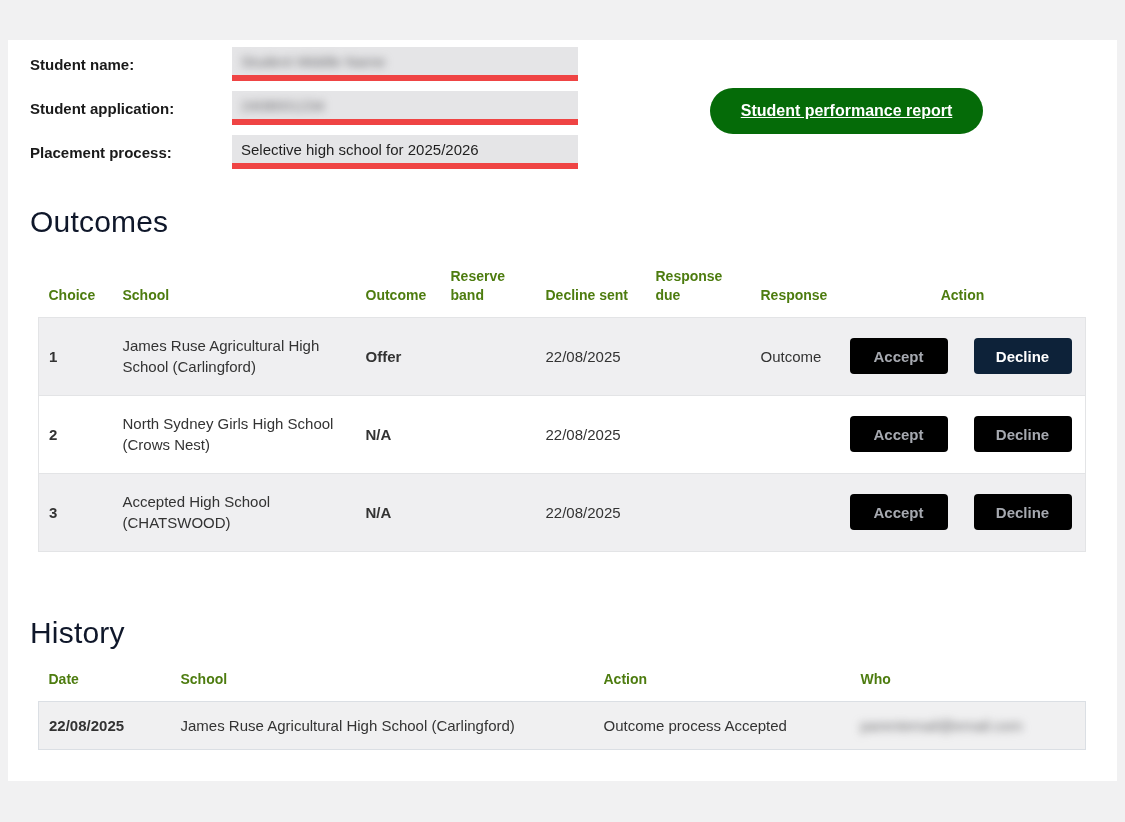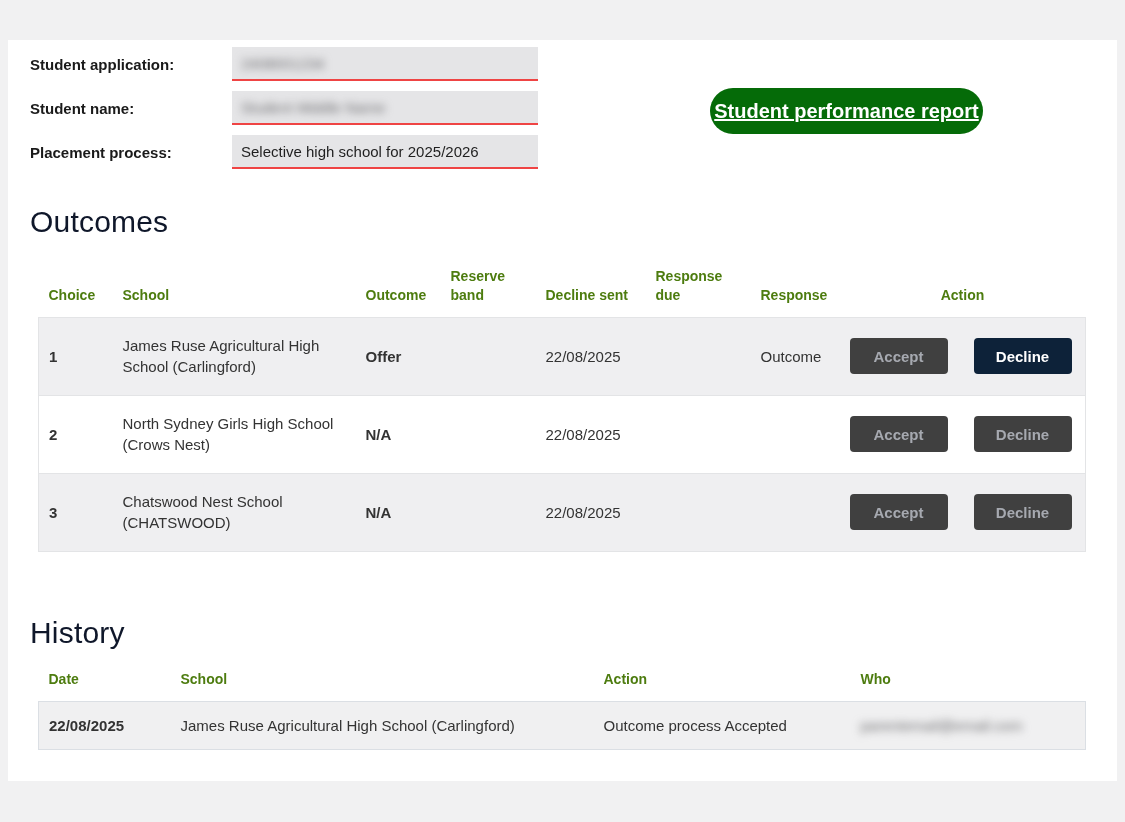--- a/index.html
+++ b/index.html
@@ -22,44 +22,44 @@
   
   .form-section { position:relative; }
   .form-row { display:flex; align-items:center; height:34px; margin-bottom:10px; }
   .form-label {
     width:202px;
     font-weight:bold;
     font-size:15px;
     color:#1a1a1a;
   }
   .field {
-    width:306px; height:34px;
+    width:346px; height:34px;
     background:#e5e5e7;
     border:none;
-    border-bottom:2px solid #ef4444;
+    border-bottom:6px solid #ef4444;
     font-family:"Liberation Sans", sans-serif;
     font-size:15px;
     color:#1f1f1f;
     padding:0 9px;
     display:flex; align-items:center;
     overflow:hidden;
     white-space:nowrap;
   }
   .redacted { filter: blur(4px); color:#6b6b6e; user-select:none; }
 
   .report-btn {
     position:absolute;
     left:680px; top:41px;
     width:273px; height:46px;
     background:#056b08;
     border:none;
     border-radius:23px;
     color:#ffffff;
     font-family:"Liberation Sans", sans-serif;
-    font-size:20px;
+    font-size:16px;
     font-weight:bold;
     text-decoration:underline;
     cursor:pointer;
   }
 
   
   h1.section-title {
     font-size:30px;
     font-weight:normal;
     color:#0f172a;
@@ -105,21 +105,21 @@
   .action-cell { display:flex; gap:26px; align-items:center; }
   .btn {
     width:98px; height:36px;
     border-radius:4px;
     font-family:"Liberation Sans", sans-serif;
     font-size:15px;
     font-weight:bold;
     border:none;
   }
   .btn-disabled {
-    background:#404040;
+    background:#000000;
     color:#a6a9b0;
     cursor:default;
   }
   .btn-primary {
     background:#0d2239;
     color:#ffffff;
     cursor:pointer;
   }
 
   
@@ -136,29 +136,29 @@
   td.cell-date { font-weight:bold; }
   .who-redacted { display:inline-block; }
 </style>
 </head>
 <body>
 
 <div class="page">
 
   <div class="form-section">
     <div class="form-row">
+      <div class="form-label">Student name:</div>
+      <div class="field">
+        <span class="redacted">Student Middle Name</span>
+      </div>
+    </div>
+    <div class="form-row">
       <div class="form-label">Student application:</div>
       <div class="field">
         <span class="redacted">2408001234</span>
-      </div>
-    </div>
-    <div class="form-row">
-      <div class="form-label">Student name:</div>
-      <div class="field">
-        <span class="redacted">Student Middle Name</span>
       </div>
     </div>
     <div class="form-row">
       <div class="form-label">Placement process:</div>
       <div class="field">
         <span>Selective high school for 2025/2026</span>
       </div>
     </div>
     <button class="report-btn">Student performance report</button>
   </div>
@@ -214,21 +214,21 @@
         <td></td>
         <td>
           <div class="action-cell">
             <button class="btn btn-disabled" disabled="">Accept</button>
             <button class="btn btn-disabled" disabled="">Decline</button>
           </div>
         </td>
       </tr>
       <tr class="striped">
         <td class="cell-choice">3</td>
-        <td class="cell-school">Chatswood Nest School (CHATSWOOD)</td>
+        <td class="cell-school">Accepted High School (CHATSWOOD)</td>
         <td class="cell-outcome">N/A</td>
         <td></td>
         <td>22/08/2025</td>
         <td></td>
         <td></td>
         <td>
           <div class="action-cell">
             <button class="btn btn-disabled" disabled="">Accept</button>
             <button class="btn btn-disabled" disabled="">Decline</button>
           </div>

